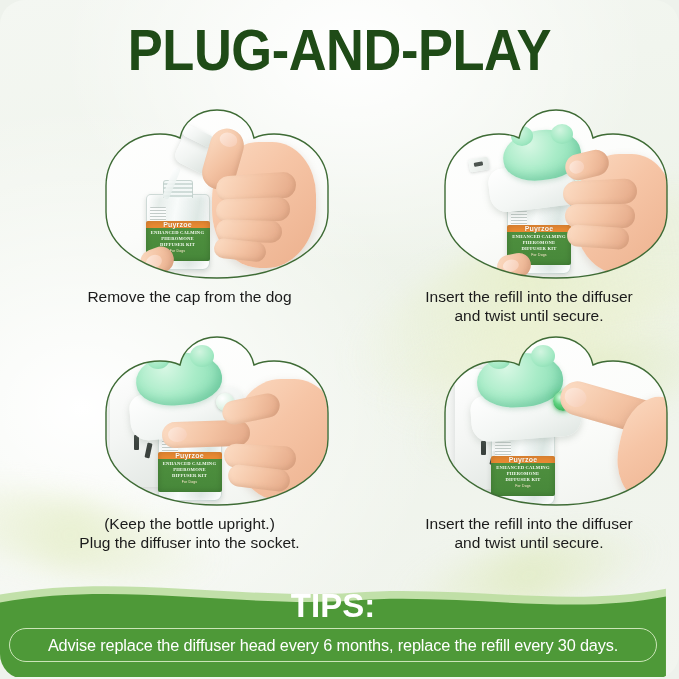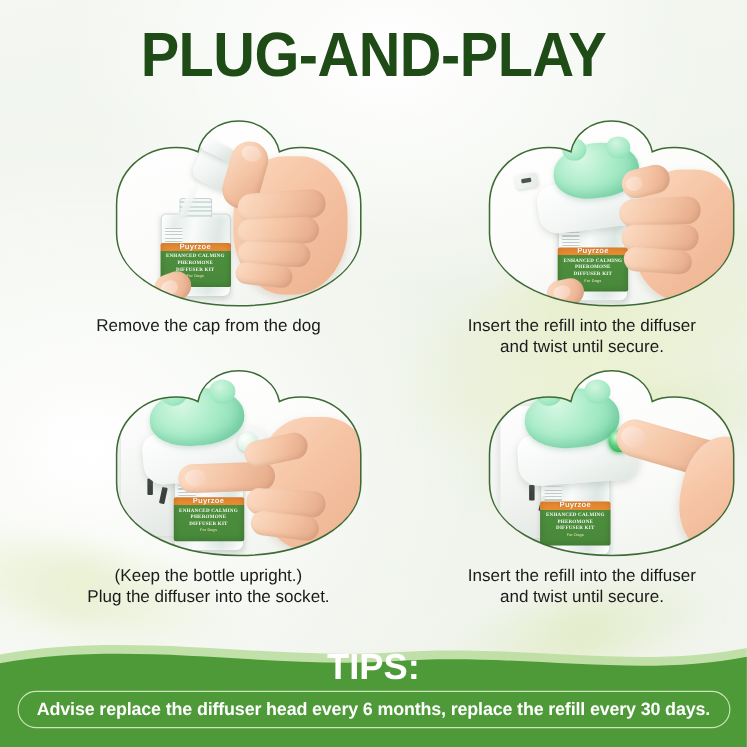--- a/index.html
+++ b/index.html
@@ -13,20 +13,21 @@
     font-family: "Liberation Sans", sans-serif;
     background: #eef2ec;
   }
 
   #page {
     position: relative;
     width: 679px;
     height: 679px;
     background: #eff3ed;
     overflow: hidden;
+    border-radius: 25px;
   }
 
   
   .bg-layer {
     position: absolute;
     inset: 0;
     background:
       radial-gradient(ellipse 420px 300px at 52% 8%, #ffffff 0%, rgba(255,255,255,0) 70%),
       radial-gradient(ellipse 500px 420px at 12% 60%, #ffffff 0%, rgba(255,255,255,0) 72%),
       linear-gradient(168deg, #f4f7f2 0%, #eef3ea 45%, #f2f5ef 100%);
@@ -310,22 +311,23 @@
     line-height: 19px;
     color: #1b1b1b;
     font-family: "Liberation Sans", sans-serif;
   }
 
   
   .tips {
     position: absolute;
     left: 0;
     bottom: 0;
-    width: 679px;
+    width: 623px;
     height: 104px;
+    padding-left: 43px;
   }
   .tips-wave-back {
     position: absolute;
     inset: 0;
   }
   .tips-content {
     position: absolute;
     inset: 0;
     display: flex;
     flex-direction: column;
@@ -343,21 +345,21 @@
     margin-top: 5px;
     width: 648px;
     height: 34px;
     border: 1.4px solid #cbe5b8;
     border-radius: 18px;
     display: flex;
     align-items: center;
     justify-content: center;
     color: #ffffff;
     font-size: 16.3px;
-    font-weight: bold;
+    font-weight: normal;
     letter-spacing: -0.15px;
     box-sizing: border-box;
   }
 </style>
 </head>
 <body>
 
 <div id="page">
 
   <div class="bg-layer"></div>

